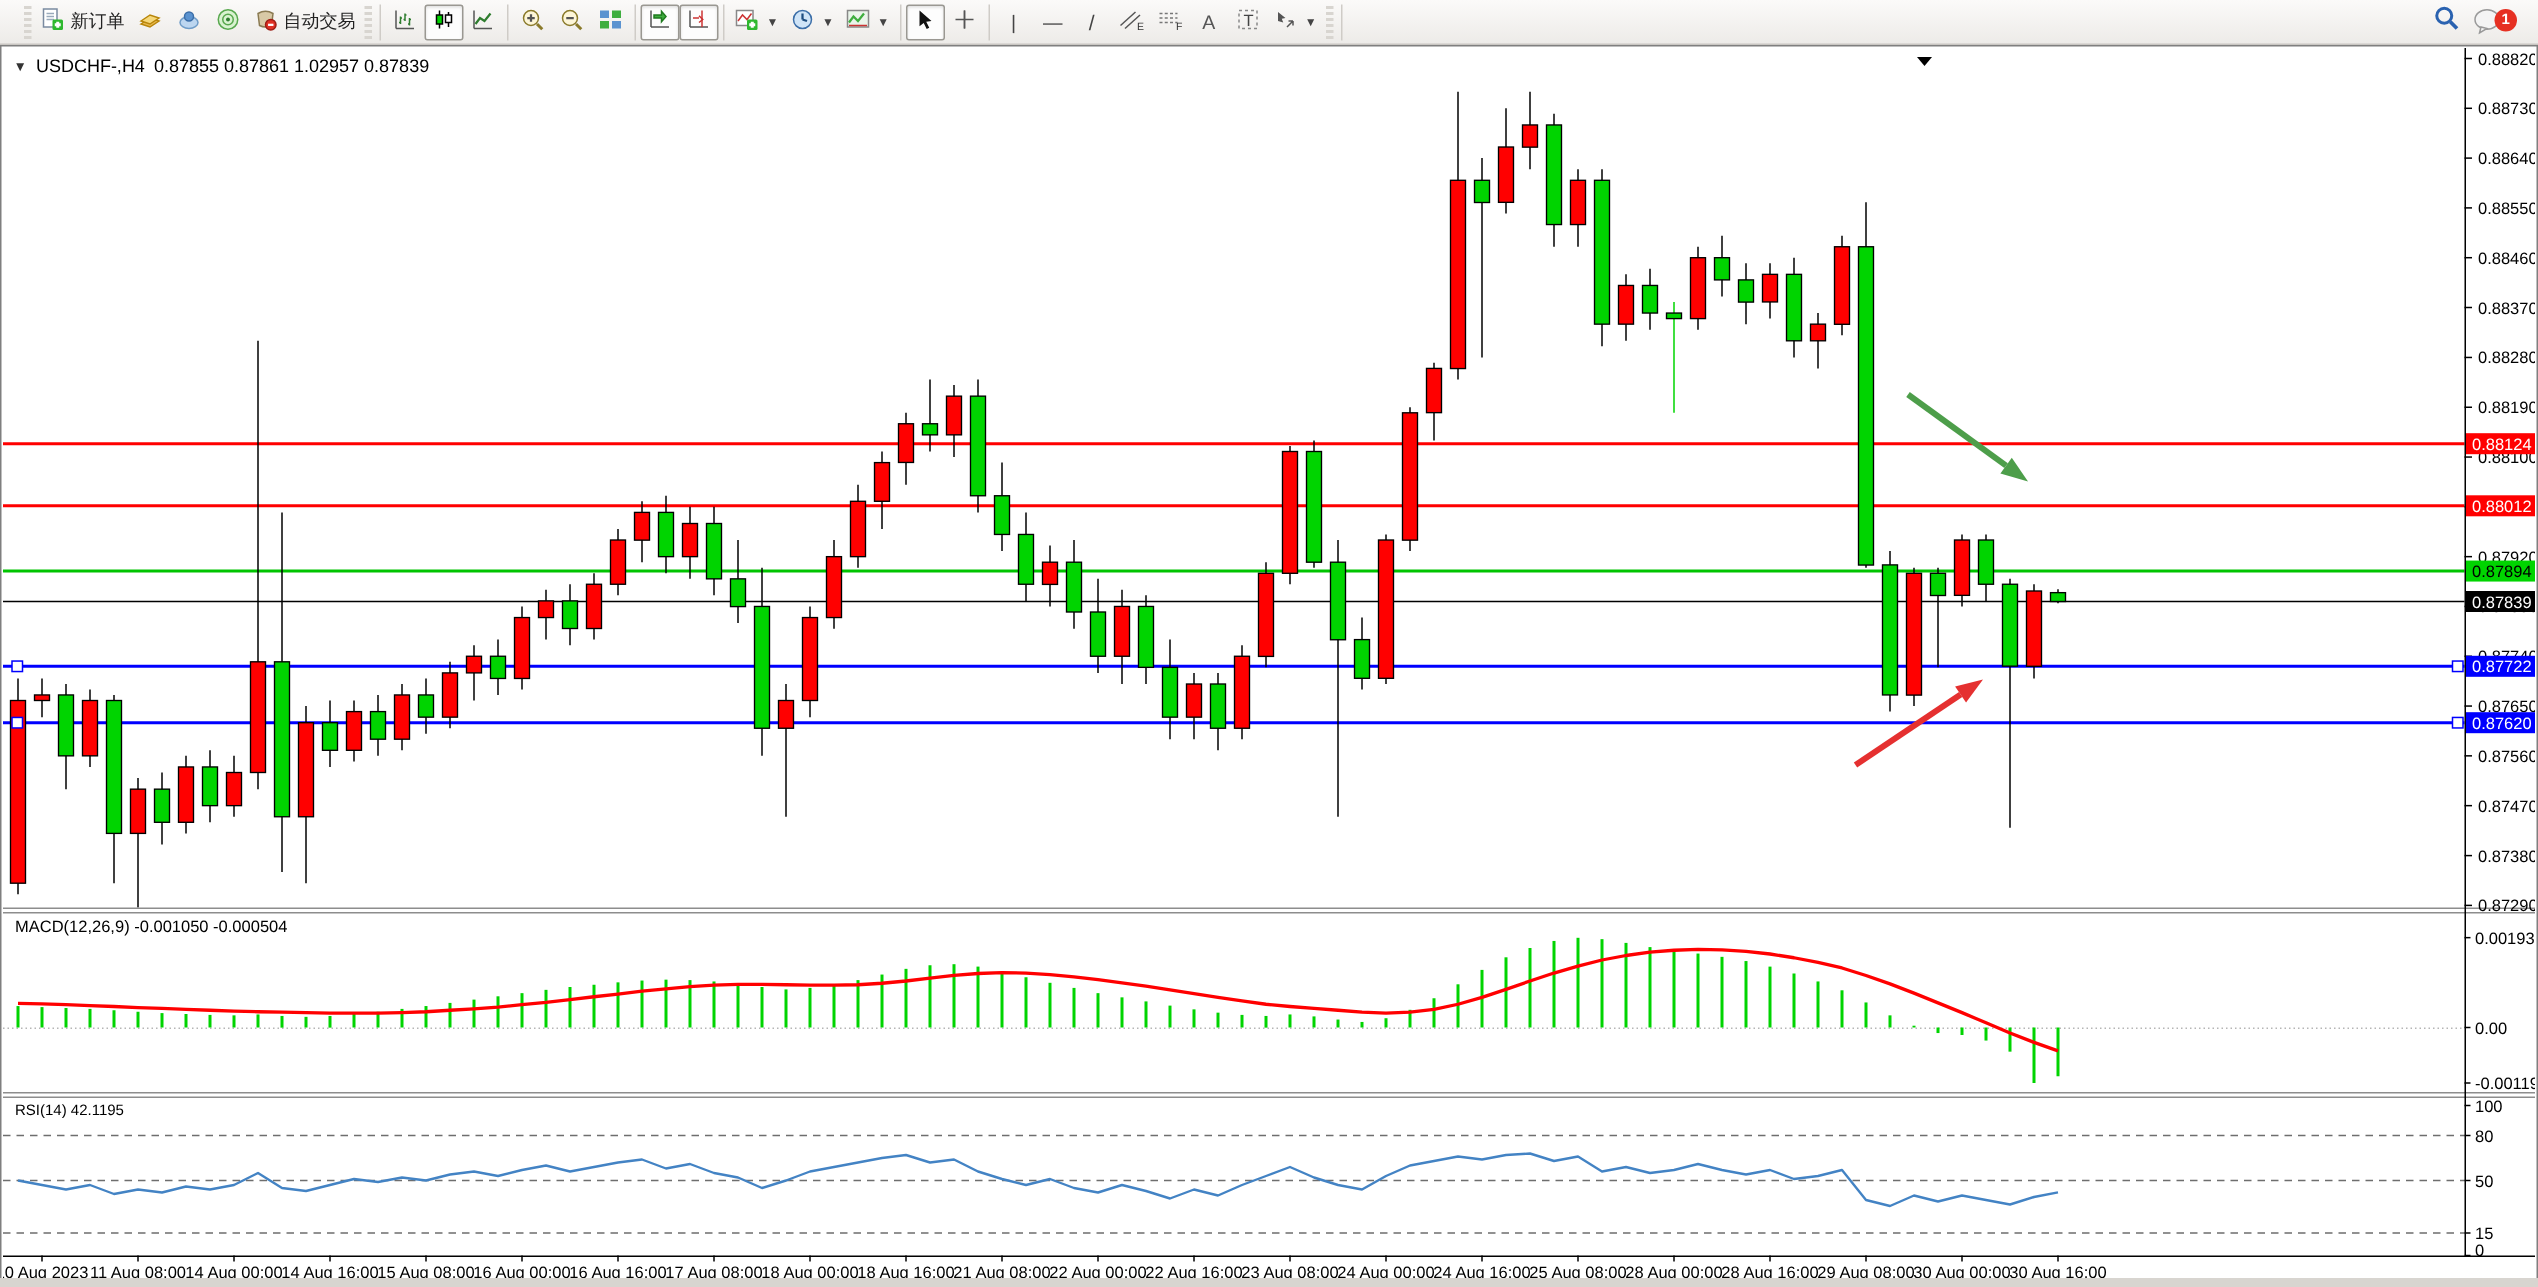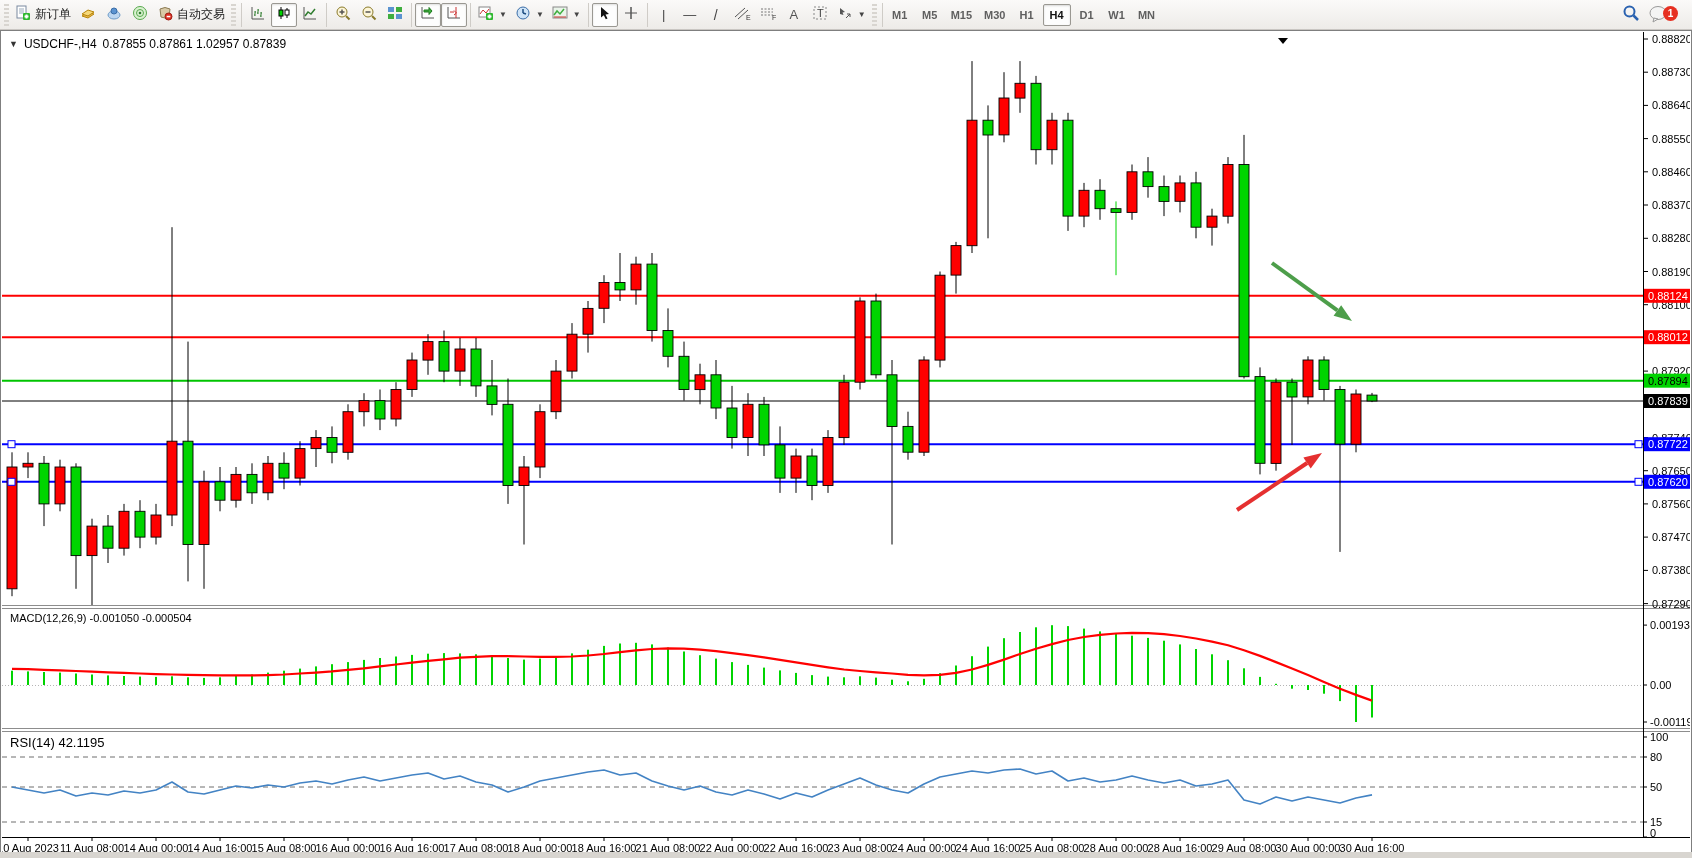--- a/index.html
+++ b/index.html
@@ -1,36 +1,36 @@
 <!DOCTYPE html>
 <html><head>
 <meta charset="utf-8">
 <style>
   html,body{margin:0;padding:0;background:#ecebe9;font-family:"Liberation Sans",sans-serif;}
   #app{position:relative;width:1692px;height:858px;background:#ecebe9;overflow:hidden;}
   
-  #toolbar{position:absolute;left:0;top:0;width:1692px;height:30px;background:linear-gradient(#fbfaf9,#edebe8);border-bottom:1px solid #c9c6c2;display:flex;align-items:center;box-sizing:border-box;padding-left:2px;}
+  #toolbar{position:absolute;left:0;top:0;width:1692px;height:30px;background:linear-gradient(#fbfaf9,#edebe8);border-bottom:1px solid #c9c6c2;display:flex;align-items:center;box-sizing:border-box;padding-left:14px;}
   .grip{width:5px;height:22px;margin:0 2px;background:repeating-linear-gradient(#d8d5d0 0 2px,transparent 2px 4px);}
   .tsep{width:1px;height:24px;background:#cfccc7;margin:0 3px;}
   .tbtn{height:24px;min-width:26px;display:flex;align-items:center;justify-content:center;gap:4px;padding:0 3px;border:1px solid transparent;border-radius:2px;box-sizing:border-box;color:#222;font-size:12px;cursor:default;}
   .tbtn.pressed{background:#fdfdfd;border:1px solid #9a9892;box-shadow:inset 0 1px 2px rgba(0,0,0,.12);}
   .tbtn .dd{font-size:8px;color:#444;margin-left:1px;}
   .tfbtn{height:22px;min-width:28px;padding:0 4px;display:flex;align-items:center;justify-content:center;font-size:11px;font-weight:bold;color:#5f5f5f;border:1px solid transparent;border-radius:2px;box-sizing:border-box;}
   .tfbtn.pressed{background:#fdfdfd;border:1px solid #9a9892;box-shadow:inset 0 1px 2px rgba(0,0,0,.15);color:#111;}
   #tb-right{margin-left:auto;display:flex;align-items:center;padding-right:10px;gap:8px;}
   #badge{position:absolute;right:4px;top:3px;width:15px;height:15px;border-radius:50%;background:#e63022;color:#fff;font-size:10px;font-weight:bold;display:flex;align-items:center;justify-content:center;}
   #chat-wrap{position:relative;width:34px;height:24px;}
   
   #chartwin{position:absolute;left:0;top:30px;width:1692px;height:826px;background:#fff;border:1px solid #7f7f7f;box-sizing:border-box;}
   #chartsvg{position:absolute;left:1px;top:1px;}
   .overlay-label{position:absolute;font-size:12px;color:#000;white-space:pre;z-index:5;}
   #chart-title{left:8px;top:6px;display:flex;align-items:center;gap:6px;font-size:12px;}
   #chart-title .tri{font-size:9px;color:#333;}
   #macd-label{left:9px;top:581px;font-size:11px;text-align:right;}
-  #rsi-label{left:9px;top:704px;font-size:13px;}
+  #rsi-label{left:9px;top:704px;font-size:10px;}
   #bottomstrip{position:absolute;left:0;top:852px;width:1692px;height:6px;background:#d8d5d0;}
 </style>
 </head>
 <body>
 
 <div id="app">
 
   <div id="toolbar">
     <div class="grip"></div>
 
@@ -235,31 +235,20 @@
         <span><svg width="16" height="16">
             <path d="M3 3 L8 7 L5.5 7.5 L6.5 10 L3 9 Z" fill="#555"></path>
             <path d="M9 13 L13 9 M13 9 L13 12 M13 9 L10 9" stroke="#555" fill="none"></path>
           </svg></span>
         <span class="dd">▼</span>
       </div>
 
     <div class="grip"></div>
       <div class="tsep"></div>
 
-    <div id="tf-group" style="display:flex;align-items:center;gap:2px;">
-        <div class="tfbtn">M1</div>
-        <div class="tfbtn">M5</div>
-        <div class="tfbtn">M15</div>
-        <div class="tfbtn">M30</div>
-        <div class="tfbtn">H1</div>
-        <div class="tfbtn pressed">H4</div>
-        <div class="tfbtn">D1</div>
-        <div class="tfbtn">W1</div>
-        <div class="tfbtn">MN</div>
-      </div>
 
     <div id="tb-right">
       <span><svg width="18" height="18">
             <circle cx="7.5" cy="7.5" r="5" fill="none" stroke="#2a62b0" stroke-width="2"></circle>
             <line x1="11.5" y1="11.5" x2="16" y2="16" stroke="#2a62b0" stroke-width="2.5"></line>
           </svg></span>
       <span id="chat-wrap">
         <svg width="22" height="20">
             <ellipse cx="10" cy="10" rx="8" ry="6.5" fill="#f4f4f4" stroke="#9a9a9a"></ellipse>
             <path d="M6 15 L5 19 L10 16 Z" fill="#f4f4f4" stroke="#9a9a9a"></path>

